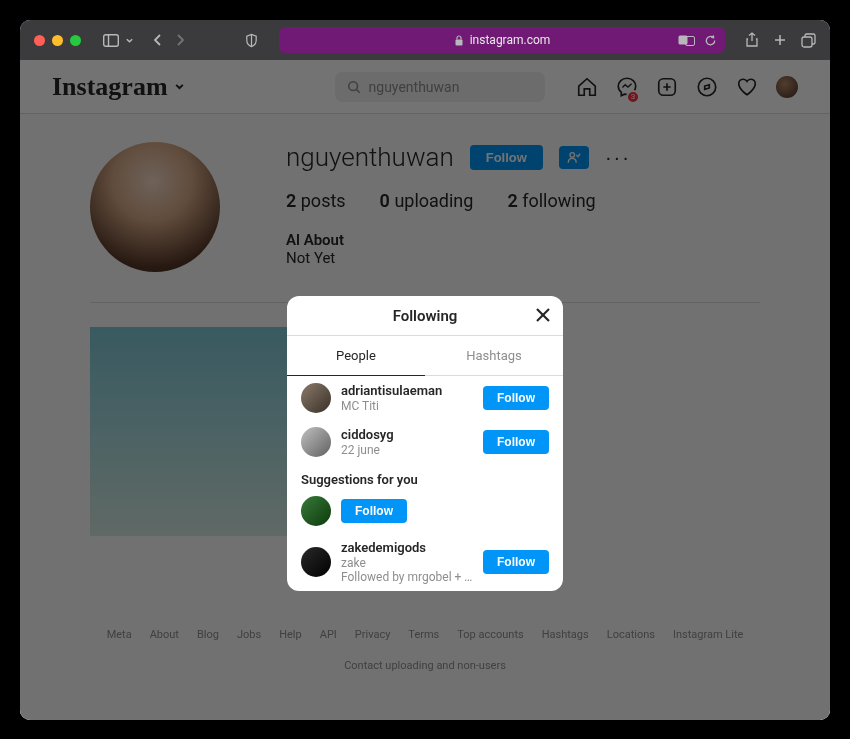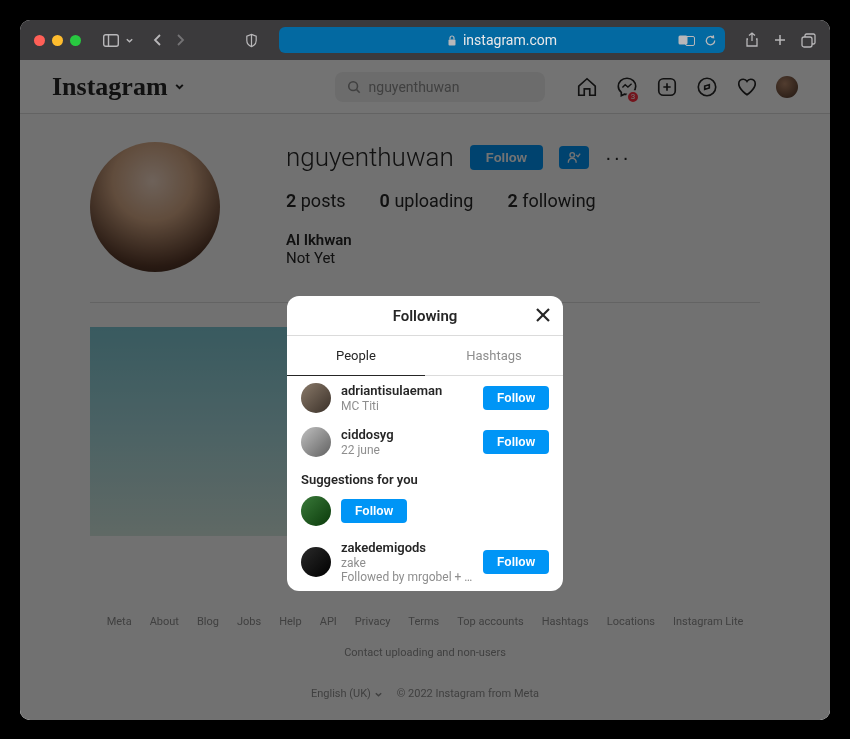--- a/index.html
+++ b/index.html
@@ -10,21 +10,21 @@
   .window { width: 810px; height: 700px; margin-top: 20px; background: #fafafa; border-radius: 10px; overflow: hidden; position: relative; box-shadow: 0 10px 40px rgba(0,0,0,.4); }
   .titlebar { height: 40px; background: #3b3a3c; display: flex; align-items: center; padding: 0 14px; gap: 8px; }
   .traffic { display: flex; gap: 7px; }
   .dot { width: 11px; height: 11px; border-radius: 50%; }
   .dot.red { background: #ff5f57; }
   .dot.yel { background: #febc2e; }
   .dot.grn { background: #28c840; }
   .tb-icon { color: #b8b7b9; display: inline-flex; align-items: center; justify-content: center; }
   .tb-sep { width: 6px; }
   .nav-arrows { display: flex; gap: 10px; margin-left: 10px; }
-  .addr { flex: 1; margin: 0 12px; height: 26px; background: #0369a1; border-radius: 6px; display: flex; align-items: center; justify-content: center; gap: 6px; color: #eae9ea; font-size: 14px; position: relative; }
+  .addr { flex: 1; margin: 0 12px; height: 26px; background: #701a75; border-radius: 6px; display: flex; align-items: center; justify-content: center; gap: 6px; color: #eae9ea; font-size: 12px; position: relative; }
   .addr-right { position: absolute; right: 8px; display: flex; gap: 8px; align-items: center; }
   .tb-right { display: flex; gap: 14px; }
 
   
   .page { position: relative; height: calc(100% - 40px); background: #fafafa; overflow: hidden; }
 
   .ig-header { height: 54px; border-bottom: 1px solid #dbdbdb; background: #fff; display: flex; align-items: center; padding: 0 32px; }
   .ig-logo { font-family: "Brush Script MT", cursive; font-size: 26px; font-weight: 600; color: #262626; display: flex; align-items: center; gap: 6px; }
   .ig-search { margin-left: 150px; width: 210px; height: 30px; background: #efefef; border-radius: 8px; display: flex; align-items: center; padding: 0 12px; gap: 8px; color: #8e8e8e; font-size: 14px; }
   .ig-nav { margin-left: auto; display: flex; gap: 18px; align-items: center; }
@@ -233,21 +233,21 @@
                 <polyline points="10.5,4 12.5,6 15,2.5"></polyline>
               </svg>
           </button>
           <button class="btn-dots">···</button>
         </div>
         <div class="pf-stats">
           <span><b>2</b> <span>posts</span></span>
           <span><b>0</b> <span>uploading</span></span>
           <span><b>2</b> <span>following</span></span>
         </div>
-        <div class="pf-name">Al Ikhwan</div>
+        <div class="pf-name">Al About</div>
         <div class="pf-bio">Not Yet</div>
       </div>
     </div>
 
     <div class="divider"></div>
 
     <div class="post-grid">
       <div class="post"></div>
       <div class="post"></div>
     </div>
@@ -261,26 +261,20 @@
         <a>Help</a>
         <a>API</a>
         <a>Privacy</a>
         <a>Terms</a>
         <a>Top accounts</a>
         <a>Hashtags</a>
         <a>Locations</a>
         <a>Instagram Lite</a>
         <a>Contact uploading and non-users</a>
       </div>
-      <div class="footer-bot">
-        <span><span>English (UK)</span> <svg style="display:inline;vertical-align:middle" width="9" height="9" viewBox="0 0 10 10" fill="none" stroke="#8e8e8e" stroke-width="1.6">
-              <polyline points="2,3.5 5,6.5 8,3.5"></polyline>
-            </svg></span>
-        <span>© 2022 Instagram from Meta</span>
-      </div>
     </div>
 
     <div class="dim"></div>
 
     <div class="modal">
       <div class="modal-head">
         <span class="modal-title">Following</span>
         <button class="modal-close">
           <svg width="20" height="20" viewBox="0 0 20 20" stroke="#262626" stroke-width="2.2">
               <line x1="4" y1="4" x2="16" y2="16"></line>

